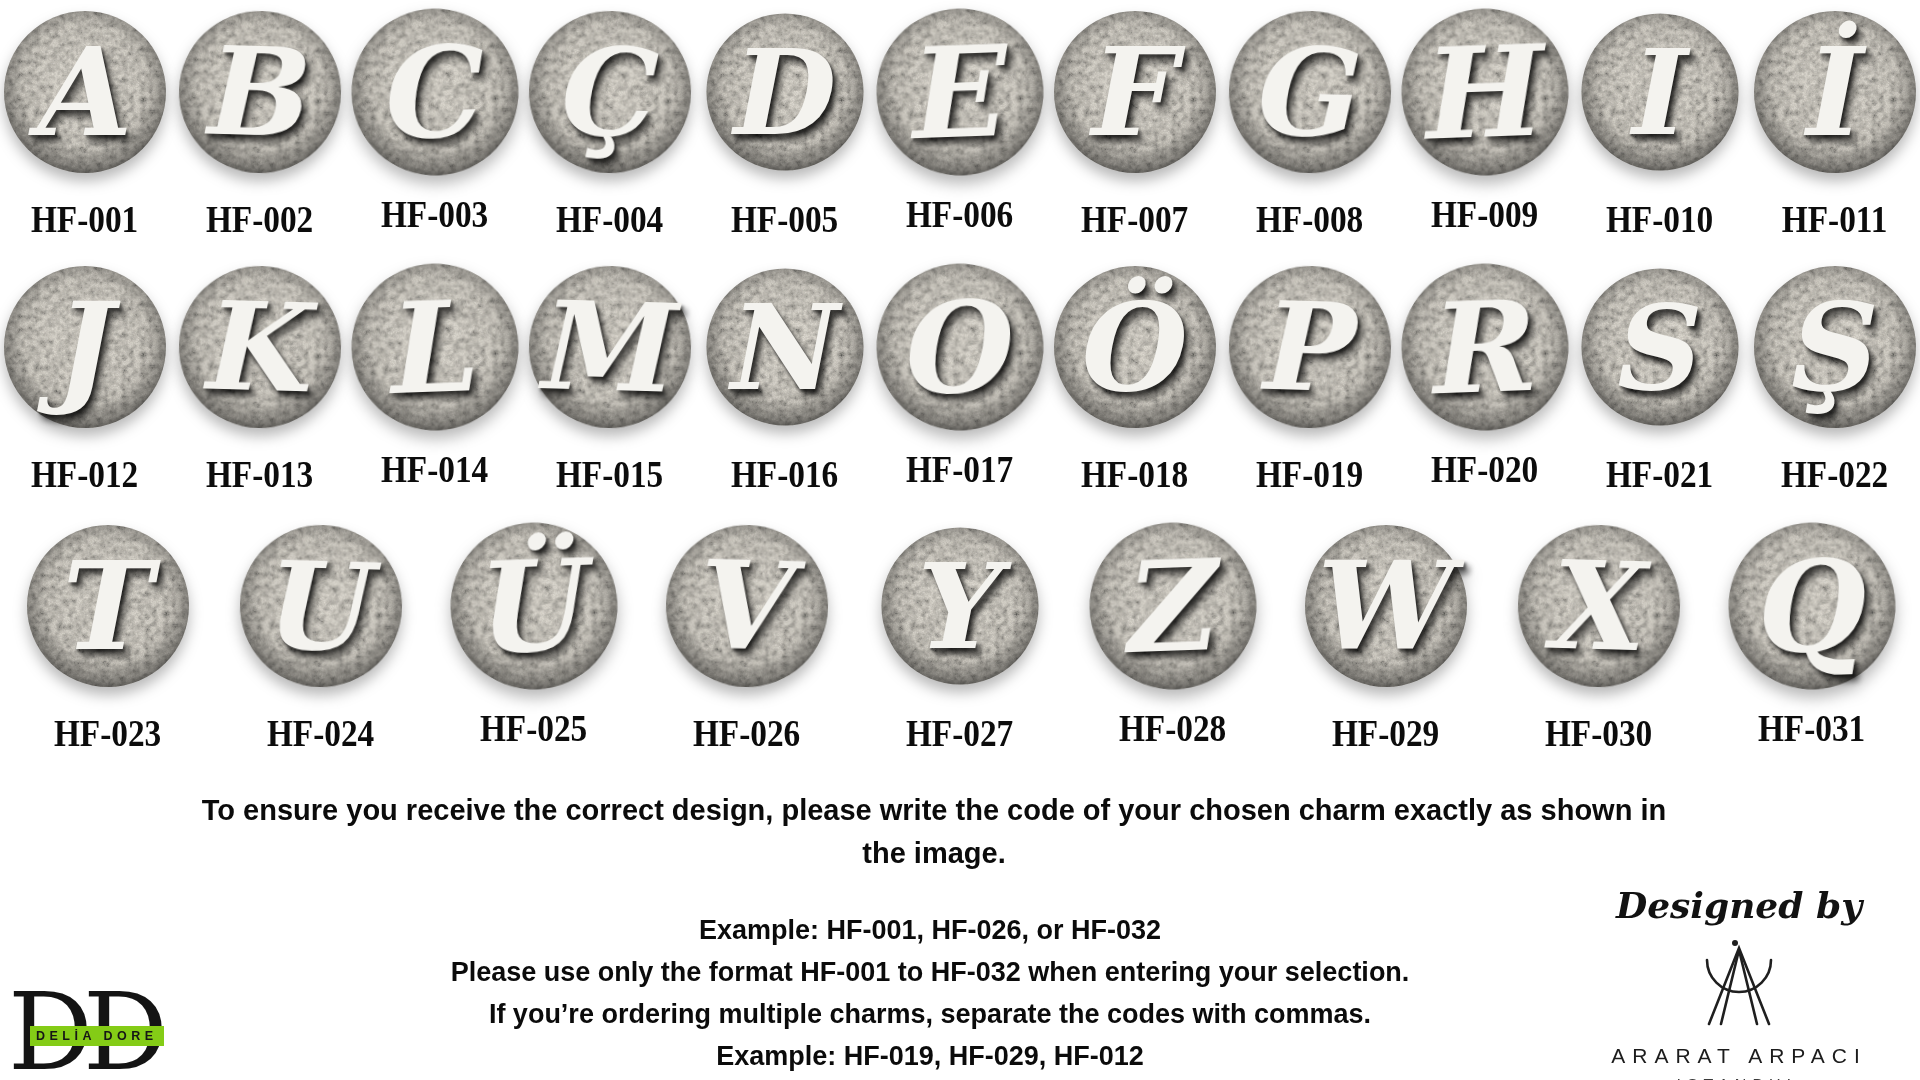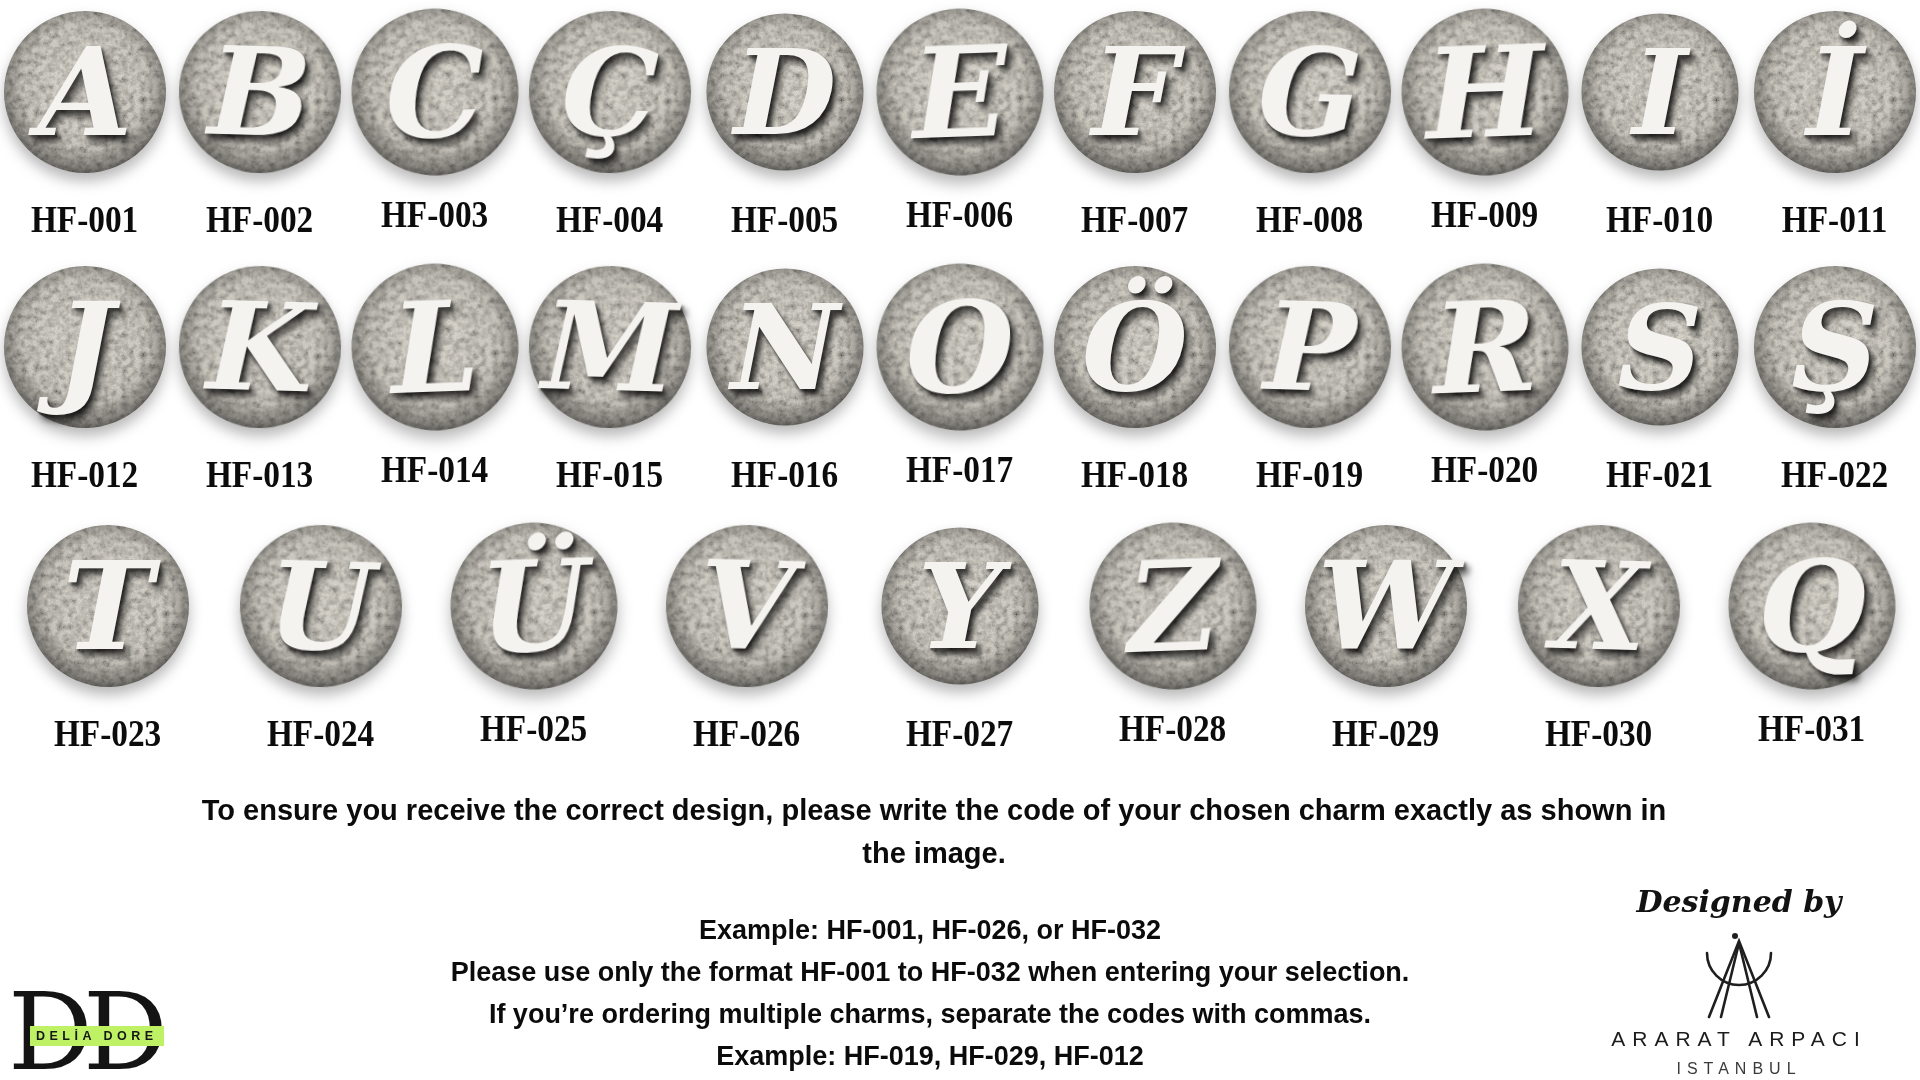--- a/index.html
+++ b/index.html
@@ -63,40 +63,40 @@
     color:#0b0b0b; transform:translateX(-30px);
   }
 
   
   .brand-right {
     position:absolute; right:46px; top:884px; width:270px;
     display:flex; flex-direction:column; align-items:center;
   }
   .designed-by {
     font-family:"DejaVu Serif", serif; font-style:italic; font-weight:bold;
-    font-size:30px; color:#121212;
+    font-size:36px; color:#121212;
   }
   .monogram { margin-top:10px; }
   .brand-name {
-    margin-top:6px; font-size:21px; letter-spacing:7px;
+    margin-top:16px; font-size:21px; letter-spacing:7px;
     color:#1c1c1c; white-space:nowrap;
   }
   .brand-city {
     margin-top:9px; font-size:16px; letter-spacing:6px; color:#3a3a3a;
   }
 
   
   .brand-left { position:absolute; left:8px; top:990px; width:170px; height:90px; }
   .dd {
     font-family:"DejaVu Serif", serif; font-size:106px; line-height:0.82;
     letter-spacing:-10px; color:#141414;
   }
   .dd-name {
     position:absolute; left:22px; top:36px;
-    background:#bef264; padding:3px 6px;
+    background:#84cc16; padding:3px 6px;
     font-size:12.5px; font-weight:bold; letter-spacing:4.5px;
     color:#161616; white-space:nowrap;
   }
 </style>
 </head>
 <body>
 
 <svg width="0" height="0" style="position:absolute" aria-hidden="true">
   <defs>
     <filter id="granite" x="-5%" y="-5%" width="110%" height="110%">

